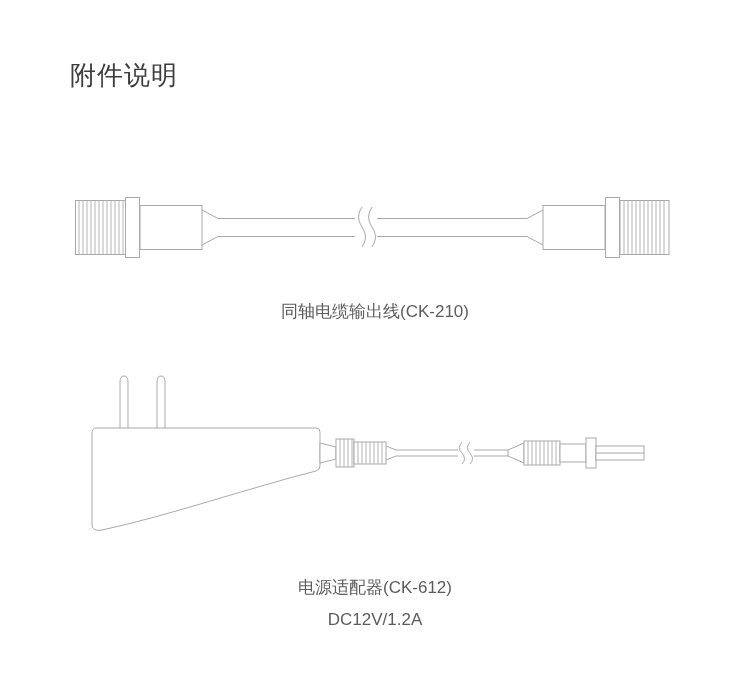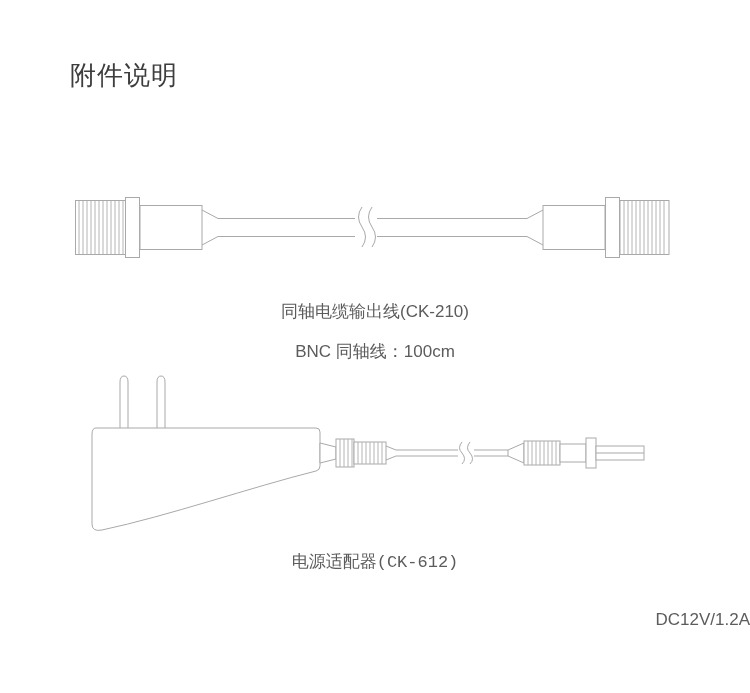--- a/index.html
+++ b/index.html
@@ -24,22 +24,22 @@
   .caption {
     position: absolute;
     left: 0;
     width: 750px;
     text-align: center;
     font-size: 17px;
     color: #5c5c5c;
   }
   .caption.cable-name   { top: 300px; }
   .caption.cable-spec   { top: 340px; }
-  .caption.adapter-name { top: 550px; font-family: Liberation Mono, monospace; }
-  .caption.adapter-spec { top: 610px; text-align: right; }
+  .caption.adapter-name { top: 576px; }
+  .caption.adapter-spec { top: 610px; }
   .fig { position: absolute; }
   .fig.cable   { left: 75px; top: 197px; }
   .fig.adapter { left: 80px; top: 372px; }
   svg .ln   { stroke: #a9a9a9; stroke-width: 1; fill: none; }
   svg .shp  { stroke: #a9a9a9; stroke-width: 1; fill: #ffffff; }
   svg .rib  { stroke: #b4b4b4; stroke-width: 1; fill: none; }
 </style>
 </head>
 <body>
 
@@ -68,21 +68,20 @@
     <g>
       <path class="ln" d="M468 13 L452 21.5 M468 48 L452 39.5"></path>
       <rect class="shp" x="468" y="8.5" width="62" height="44"></rect>
       <rect class="shp" x="530.5" y="0.5" width="14" height="60"></rect>
       <rect class="shp" x="545" y="3.5" width="49" height="54"></rect>
       <path class="rib" d="M549 4V57M553 4V57M557 4V57M561 4V57M565 4V57M569 4V57M573 4V57M577 4V57M581 4V57M585 4V57M589 4V57"></path>
     </g>
   </svg>
 
   <div class="caption cable-name">同轴电缆输出线(CK-210)</div>
-  <div class="caption cable-spec">BNC 同轴线：100cm</div>
 
   <svg class="fig adapter" width="580" height="170" viewBox="0 0 580 170">
     <g>
       <path class="shp" d="M40 56 V10 Q40 4 44 4 Q48 4 48 10 V56"></path>
       <path class="shp" d="M77 56 V10 Q77 4 81 4 Q85 4 85 10 V56"></path>
     </g>
     <g>
       <path class="shp" d="M16 56 H236 Q240 56 240 60 V94 Q240 98 236 99 C172 115 88 144 22 158 Q12 160 12 152 V62 Q12 56 16 56 Z"></path>
     </g>
     <g>

